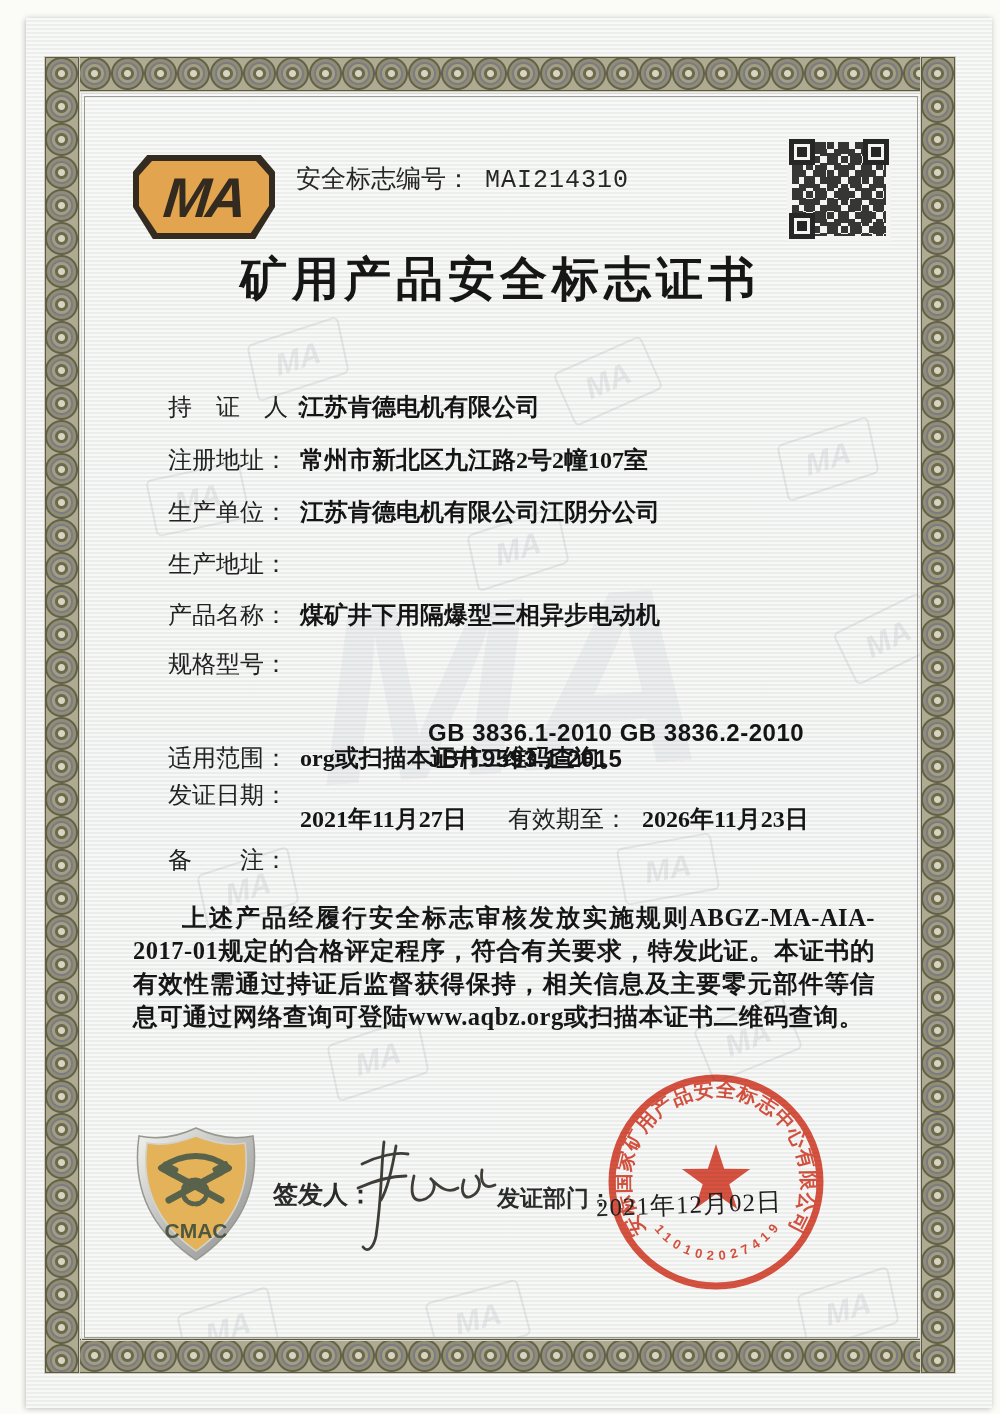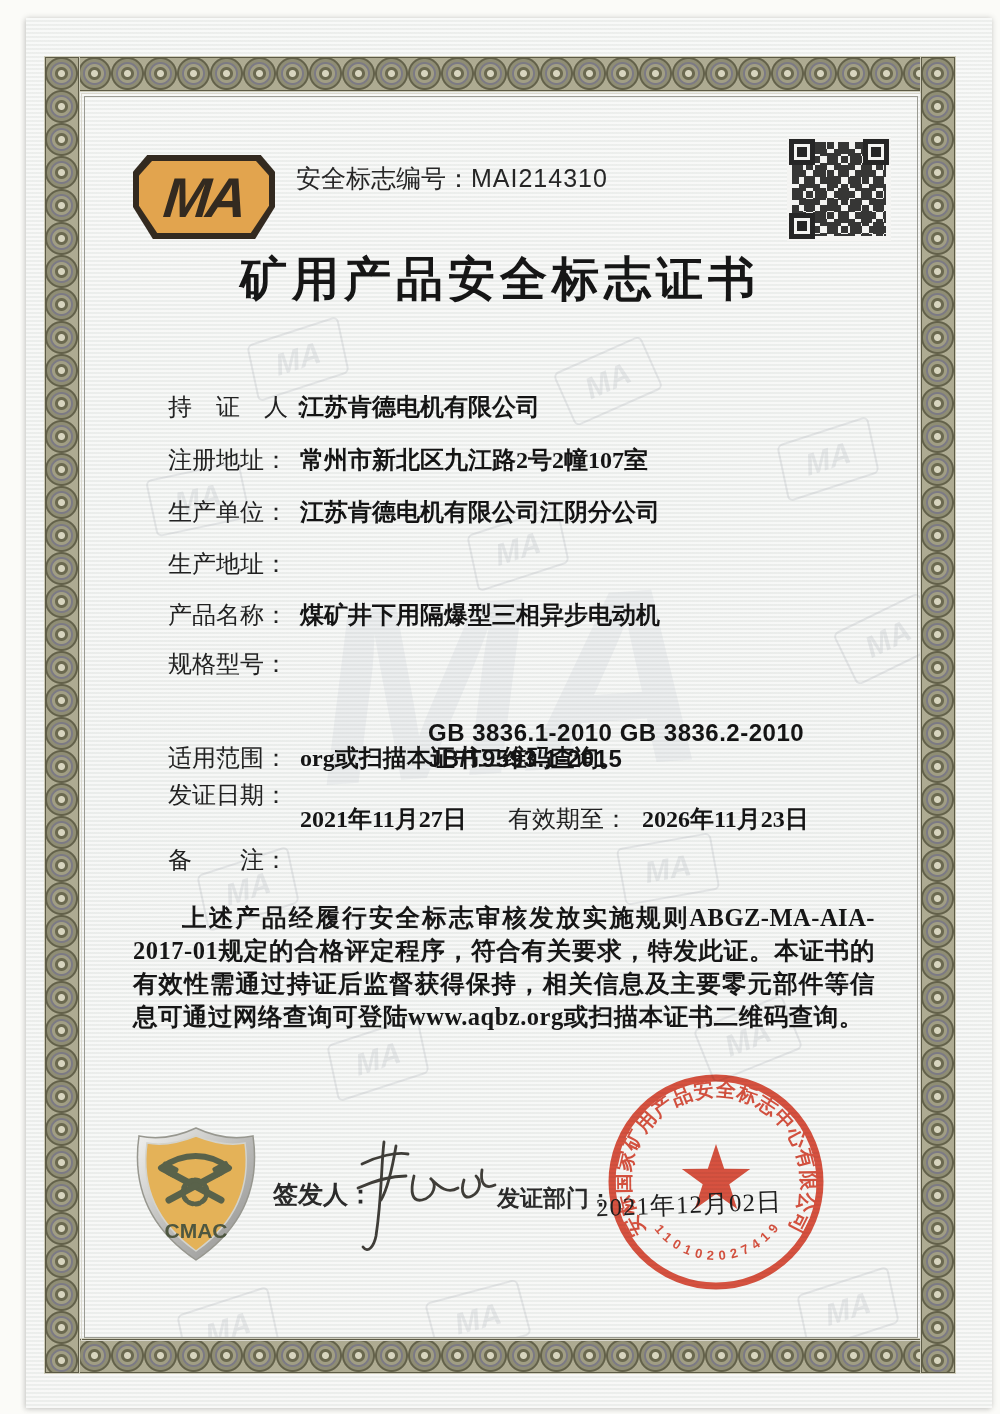--- a/index.html
+++ b/index.html
@@ -36,21 +36,21 @@
   .ma-badge{position:absolute;left:133px;top:155px;width:142px;height:84px;
     background:#332a20;
     clip-path:polygon(10% 0%,90% 0%,100% 20%,100% 62%,86% 100%,14% 100%,0% 62%,0% 20%);}
   .ma-badge-inner{position:absolute;inset:6px;background:#e2a44e;
     clip-path:polygon(10% 0%,90% 0%,100% 20%,100% 62%,86% 100%,14% 100%,0% 62%,0% 20%);
     display:flex;align-items:center;justify-content:center;}
   .ma-badge-inner span{font-family:"Liberation Sans",sans-serif;font-weight:900;
     font-style:italic;font-size:56px;letter-spacing:-4px;color:#332a20;transform:skewX(-6deg);}
   
   .cert-no{position:absolute;left:296px;top:162px;font-size:25px;color:#262626;}
-  .cert-no .val{font-family:Liberation Sans, sans-serif;letter-spacing:1px;}
+  .cert-no .val{font-family:Liberation Mono, monospace;letter-spacing:1px;margin-left:14px;}
   
   .qr{position:absolute;left:787px;top:137px;width:104px;height:104px;background:#f4f4f2;padding:0;}
   .qr-modules{position:absolute;inset:5px;
     background-image:
       repeating-conic-gradient(#262626 0% 25%, transparent 0% 50%),
       repeating-conic-gradient(transparent 0% 25%, #262626 0% 50%);
     background-size:14px 14px, 23px 23px;background-blend-mode:normal;opacity:.92;}
   .qf{position:absolute;width:26px;height:26px;background:#f4f4f2;border:5px solid #262626;box-sizing:border-box;}
   .qf::after{content:"";position:absolute;inset:3px;background:#262626;}
   .qf.tl{left:2px;top:2px;} .qf.tr{right:2px;top:2px;} .qf.bl{left:2px;bottom:2px;}

